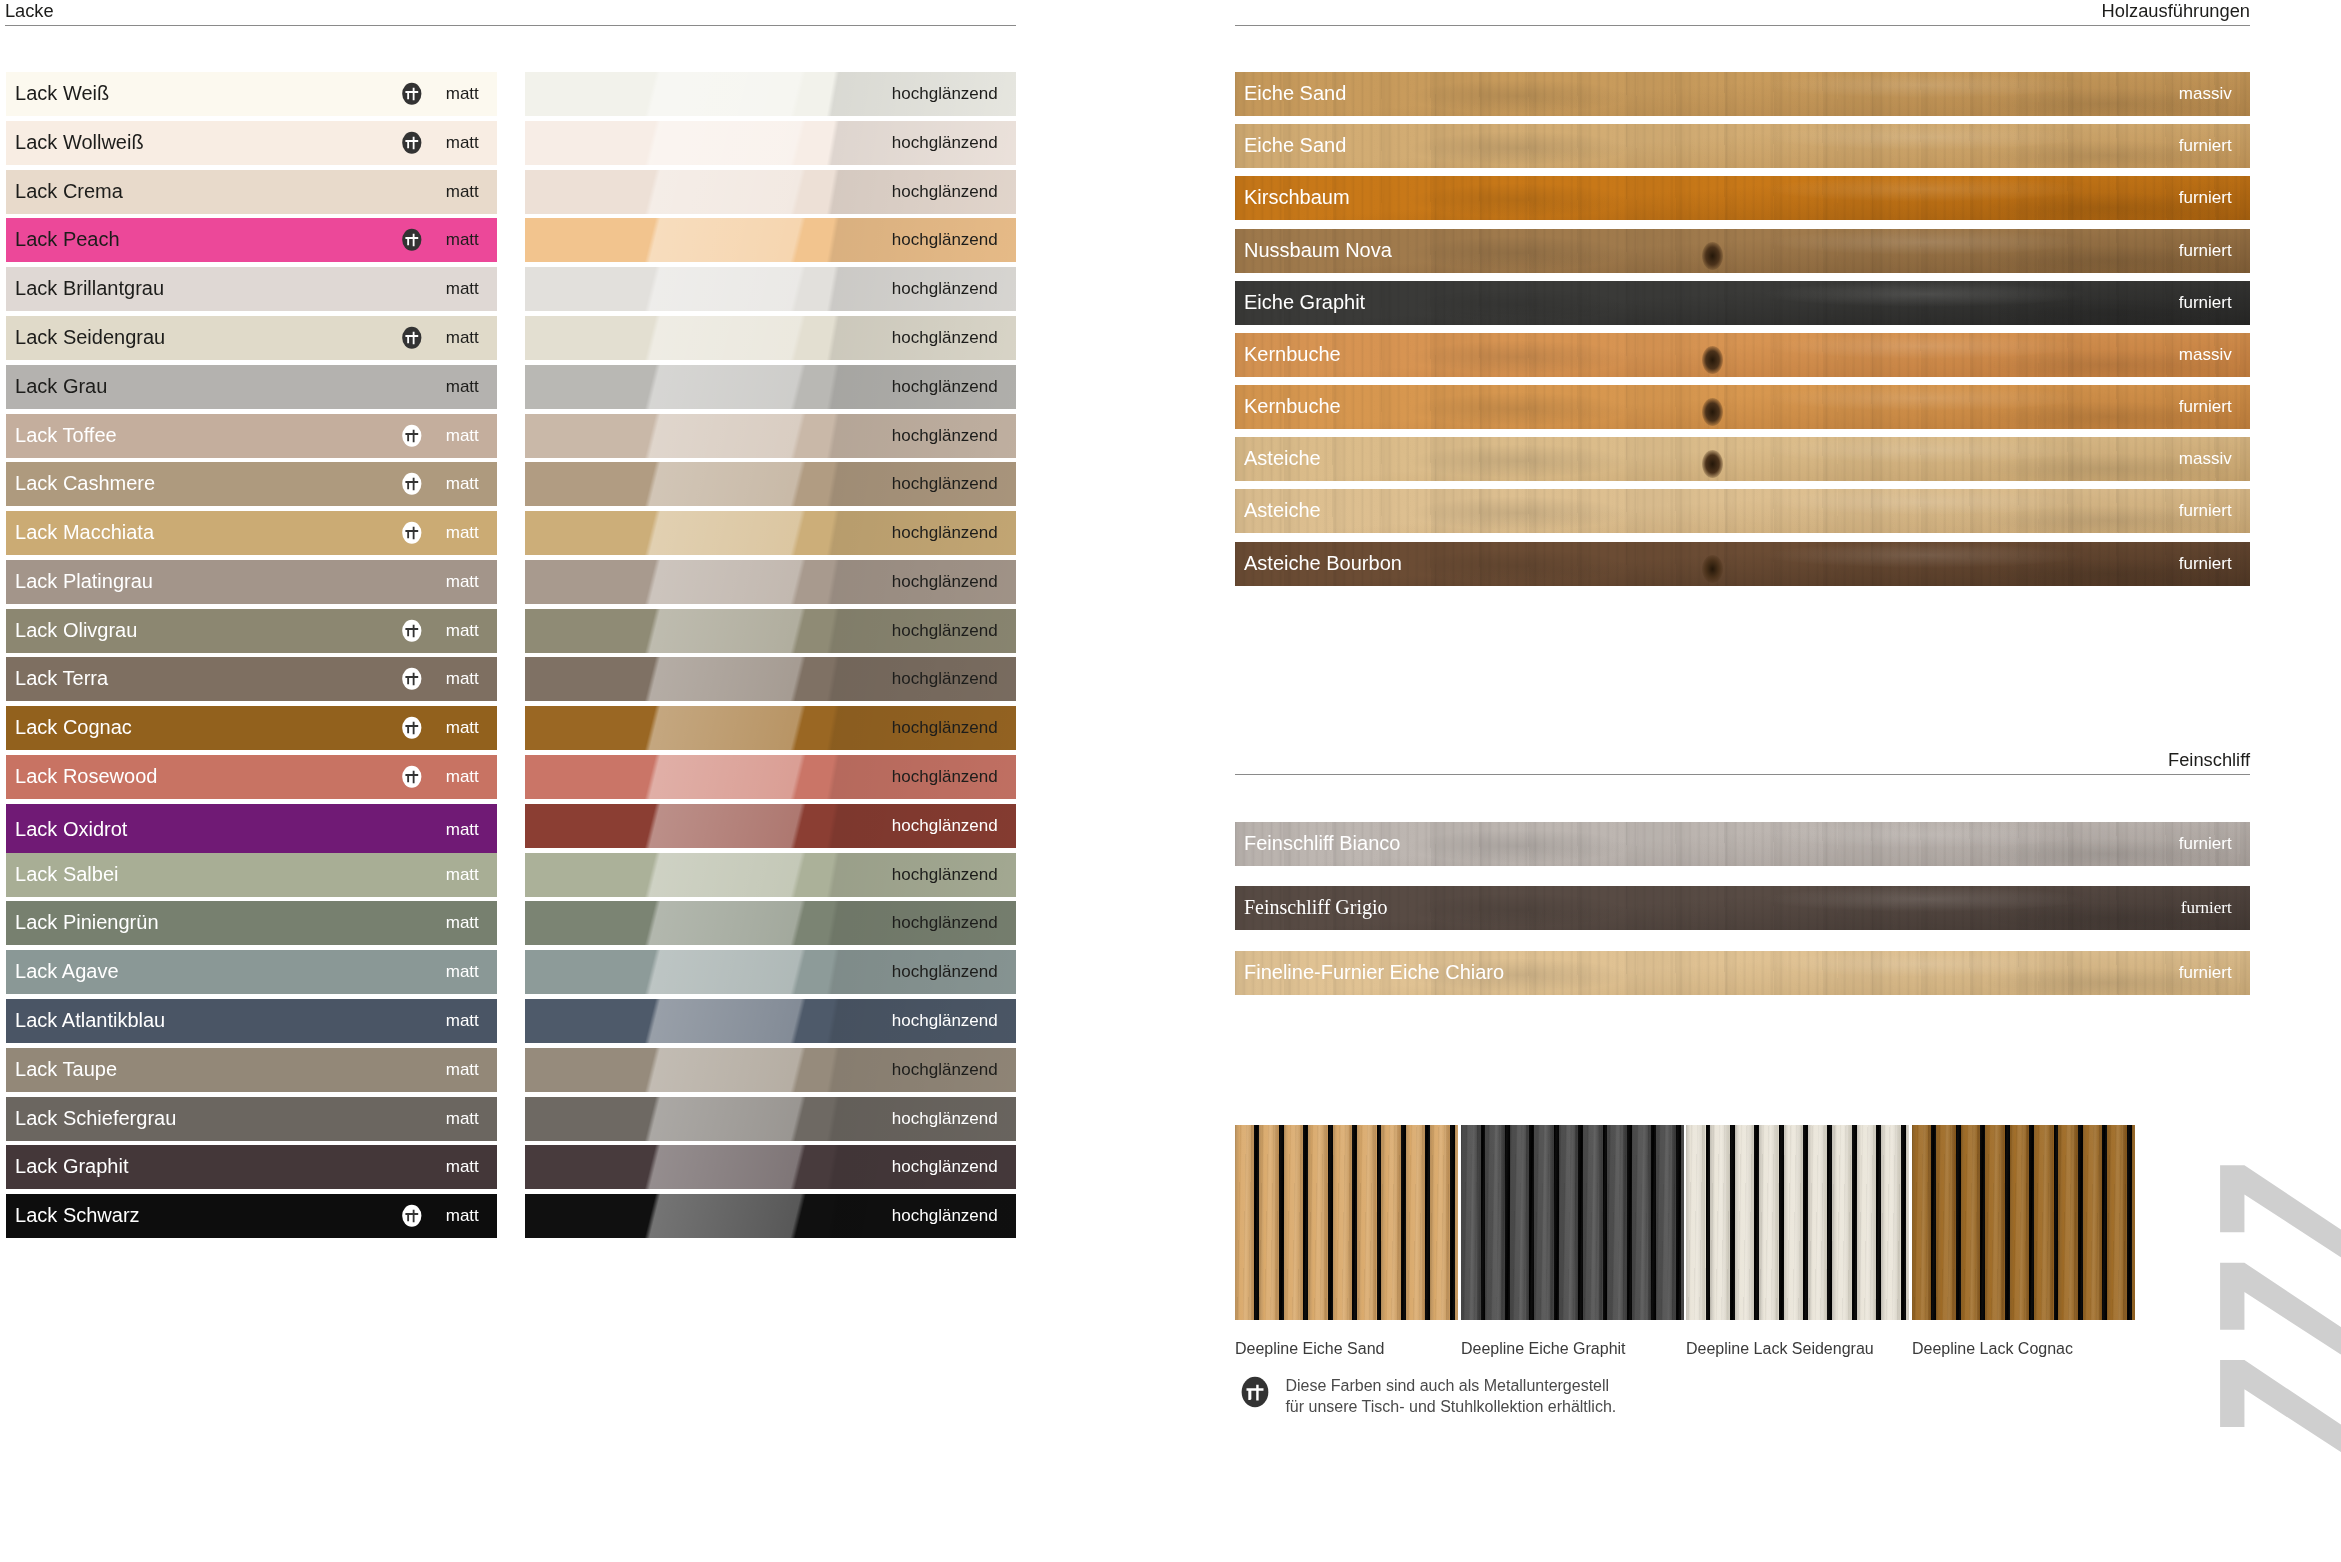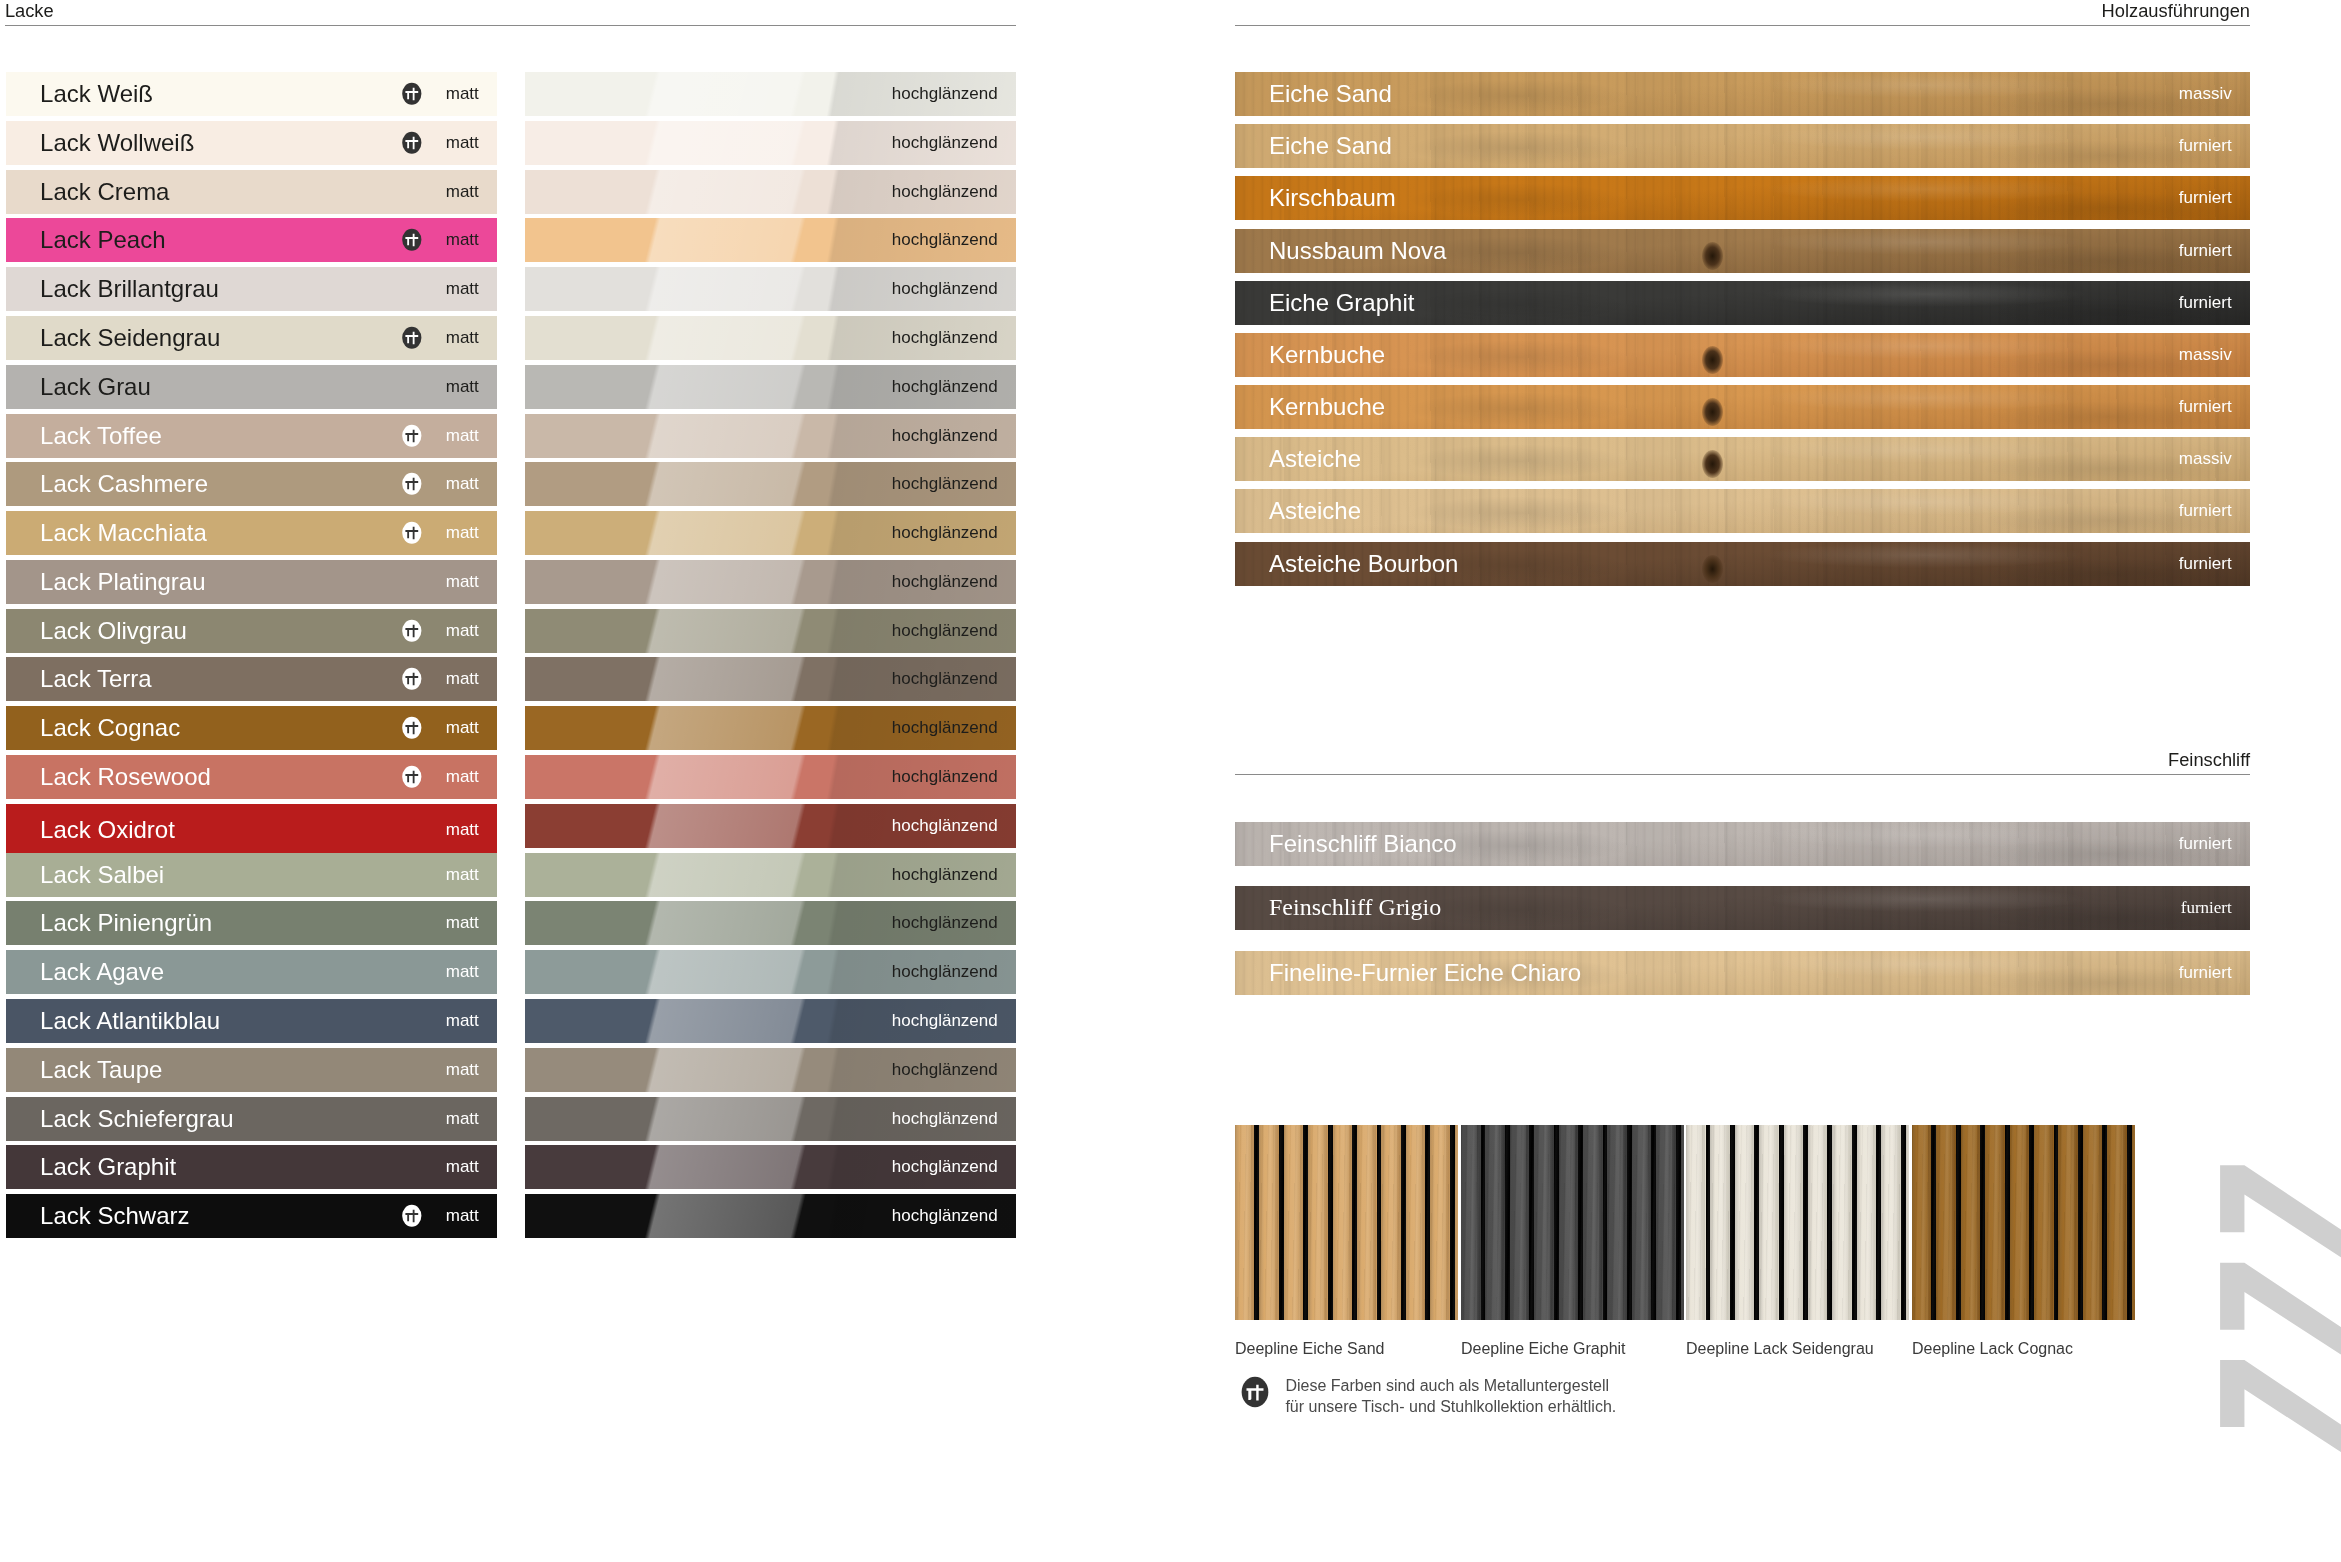--- a/index.html
+++ b/index.html
@@ -24,21 +24,21 @@
   }
   .sec-head.left .t{text-align:left;}
   .sec-head.right .t{text-align:right;}
 
   
   .bar{
     position:absolute;display:flex;align-items:center;
     box-sizing:border-box;
   }
   .bar .nm{
-    position:absolute;left:34px;font-size:24px;line-height:19.5px;white-space:nowrap;
+    position:absolute;left:9px;font-size:20px;line-height:19.5px;white-space:nowrap;
   }
   .bar .fin{
     position:absolute;right:18.3px;font-size:17px;line-height:18.3px;white-space:nowrap;
   }
   .bar .logo{
     position:absolute;width:25.6px;height:25.6px;
   }
   .dark-txt{color:#1d1d1b;}
   .light-txt{color:#ffffff;}
 
@@ -217,21 +217,21 @@
         <span class="fin light-txt">matt</span>
       </div>
       <div class="bar" style="left: 6.1px; top: 755px; width: 491px; height: 44px; background: rgb(200, 115, 99);">
         <span class="nm light-txt">Lack Rosewood</span>
         <span class="logo" style="right:73px;"><svg viewBox="0 0 56 56" width="25.6" height="25.6">
             <ellipse cx="28" cy="28" rx="21" ry="24" fill="#ffffff"></ellipse>
             <path d="M14 22 H30 V15 H34 L34 22 H42 L42 26 H34 L34 42 H30 L30 26 H22 L22 40 H18 L18 26 H14 Z" fill="#333333"></path>
           </svg></span>
         <span class="fin light-txt">matt</span>
       </div>
-      <div class="bar" style="left: 6.1px; top: 804px; width: 491px; height: 52px; background: #b91c1c;">
+      <div class="bar" style="left: 6.1px; top: 804px; width: 491px; height: 52px; background: #701a75;">
         <span class="nm light-txt">Lack Oxidrot</span>
         <span class="fin light-txt">matt</span>
       </div>
       <div class="bar" style="left: 6.1px; top: 853px; width: 491px; height: 44px; background: rgb(168, 174, 149); padding-left: 42px;">
         <span class="nm light-txt">Lack Salbei</span>
         <span class="fin light-txt">matt</span>
       </div>
       <div class="bar" style="left: 6.1px; top: 901px; width: 491px; height: 44px; background: rgb(119, 128, 111);">
         <span class="nm light-txt">Lack Piniengrün</span>
         <span class="fin light-txt">matt</span>

